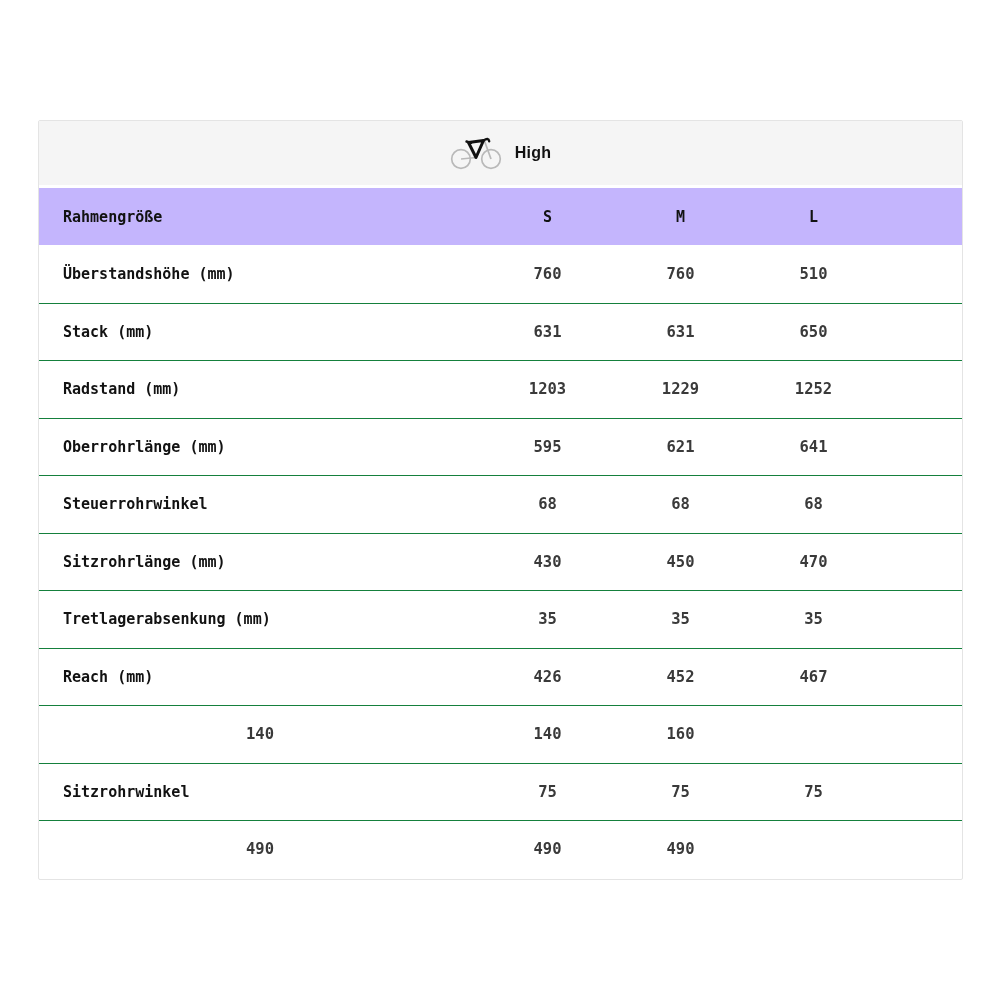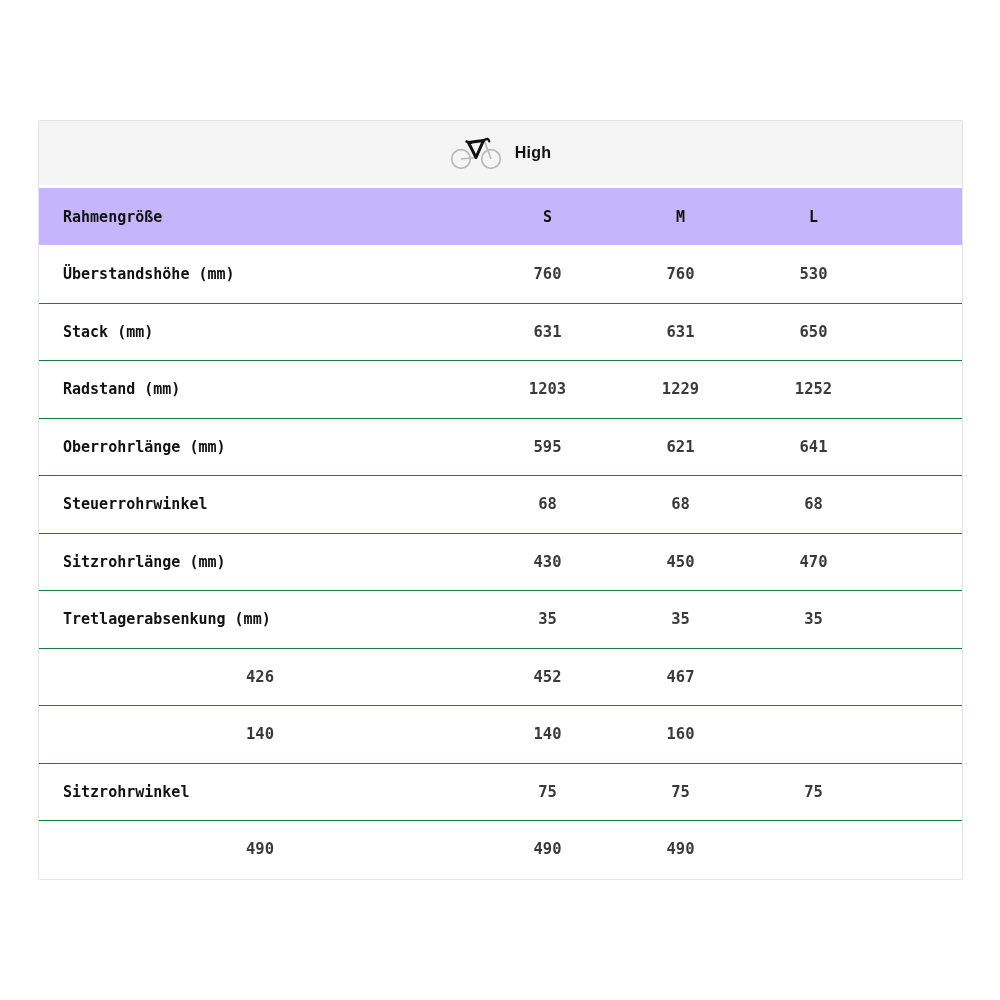--- a/index.html
+++ b/index.html
@@ -96,21 +96,21 @@
     <div class="cell size-h">S</div>
     <div class="cell size-h">M</div>
     <div class="cell size-h">L</div>
   </div>
 
   <div class="rows">
       <div class="row">
         <div class="cell label">Überstandshöhe (mm)</div>
         <div class="cell value">760</div>
         <div class="cell value">760</div>
-        <div class="cell value">530</div>
+        <div class="cell value">510</div>
       </div>
       <div class="row">
         <div class="cell label">Stack (mm)</div>
         <div class="cell value">631</div>
         <div class="cell value">631</div>
         <div class="cell value">650</div>
       </div>
       <div class="row">
         <div class="cell label">Radstand (mm)</div>
         <div class="cell value">1203</div>
@@ -135,20 +135,21 @@
         <div class="cell value">450</div>
         <div class="cell value">470</div>
       </div>
       <div class="row">
         <div class="cell label">Tretlagerabsenkung (mm)</div>
         <div class="cell value">35</div>
         <div class="cell value">35</div>
         <div class="cell value">35</div>
       </div>
       <div class="row">
+        <div class="cell label">Reach (mm)</div>
         <div class="cell value">426</div>
         <div class="cell value">452</div>
         <div class="cell value">467</div>
       </div>
       <div class="row">
         <div class="cell value">140</div>
         <div class="cell value">140</div>
         <div class="cell value">160</div>
       </div>
       <div class="row">

